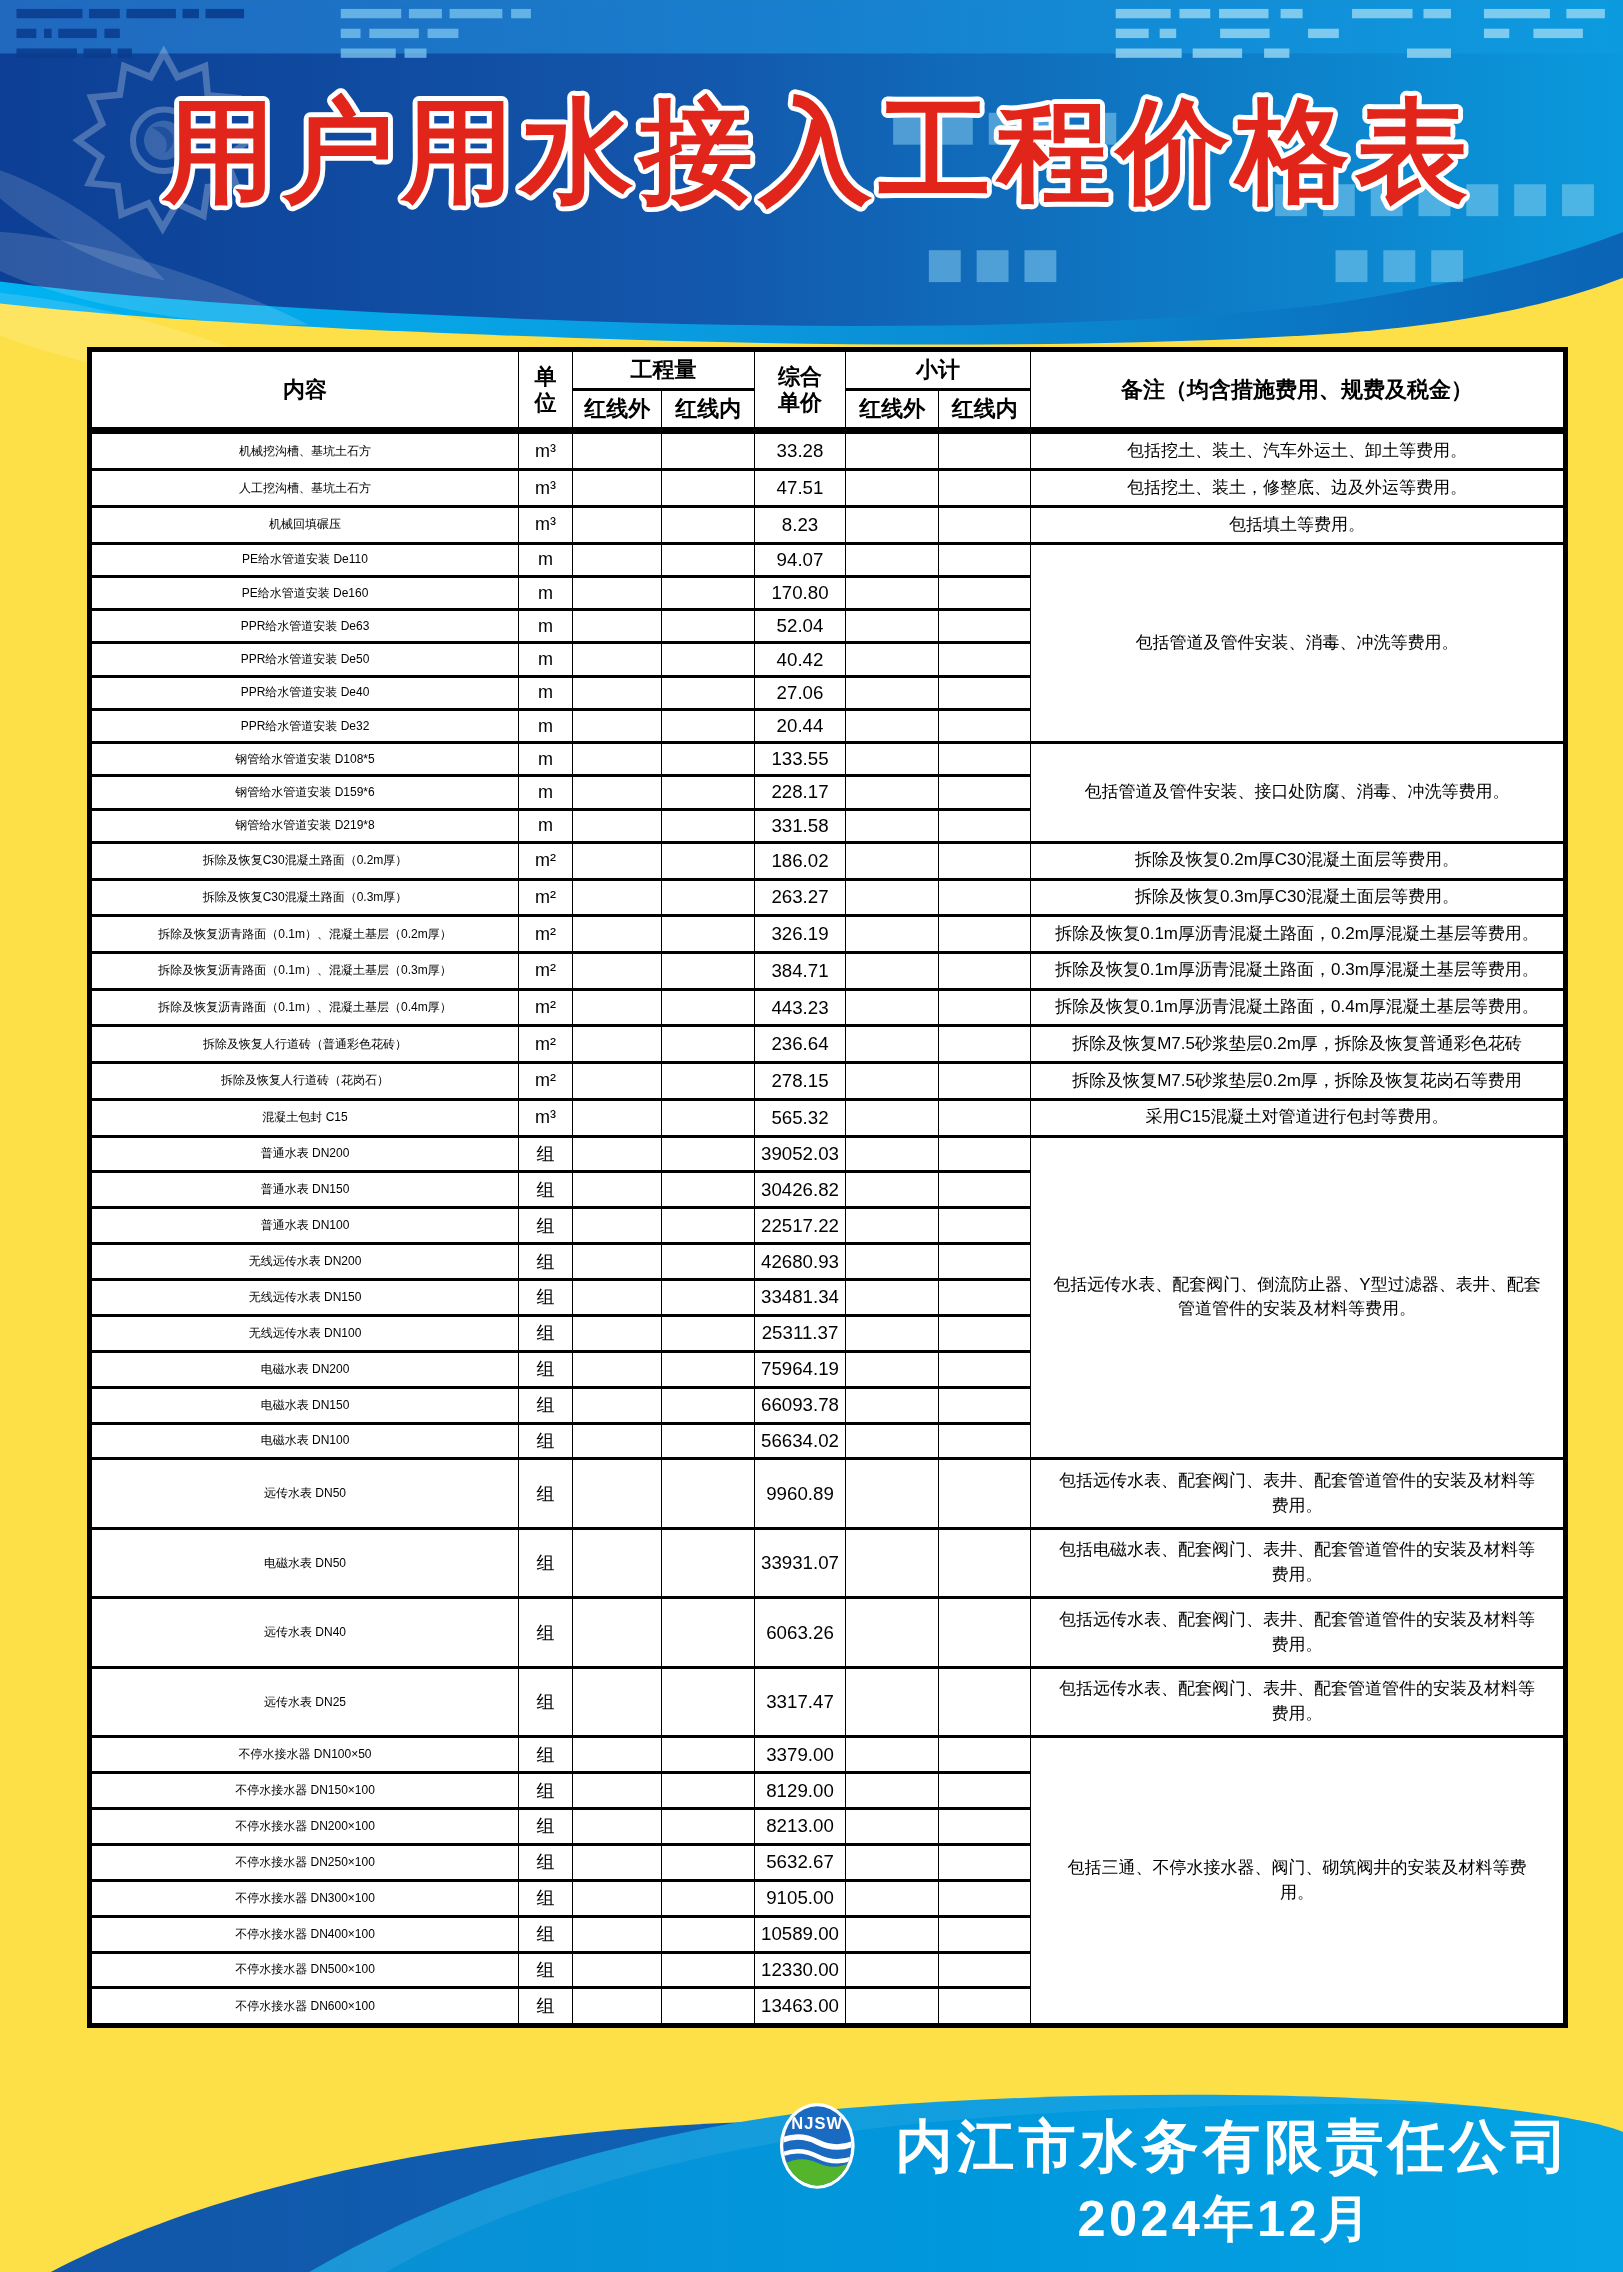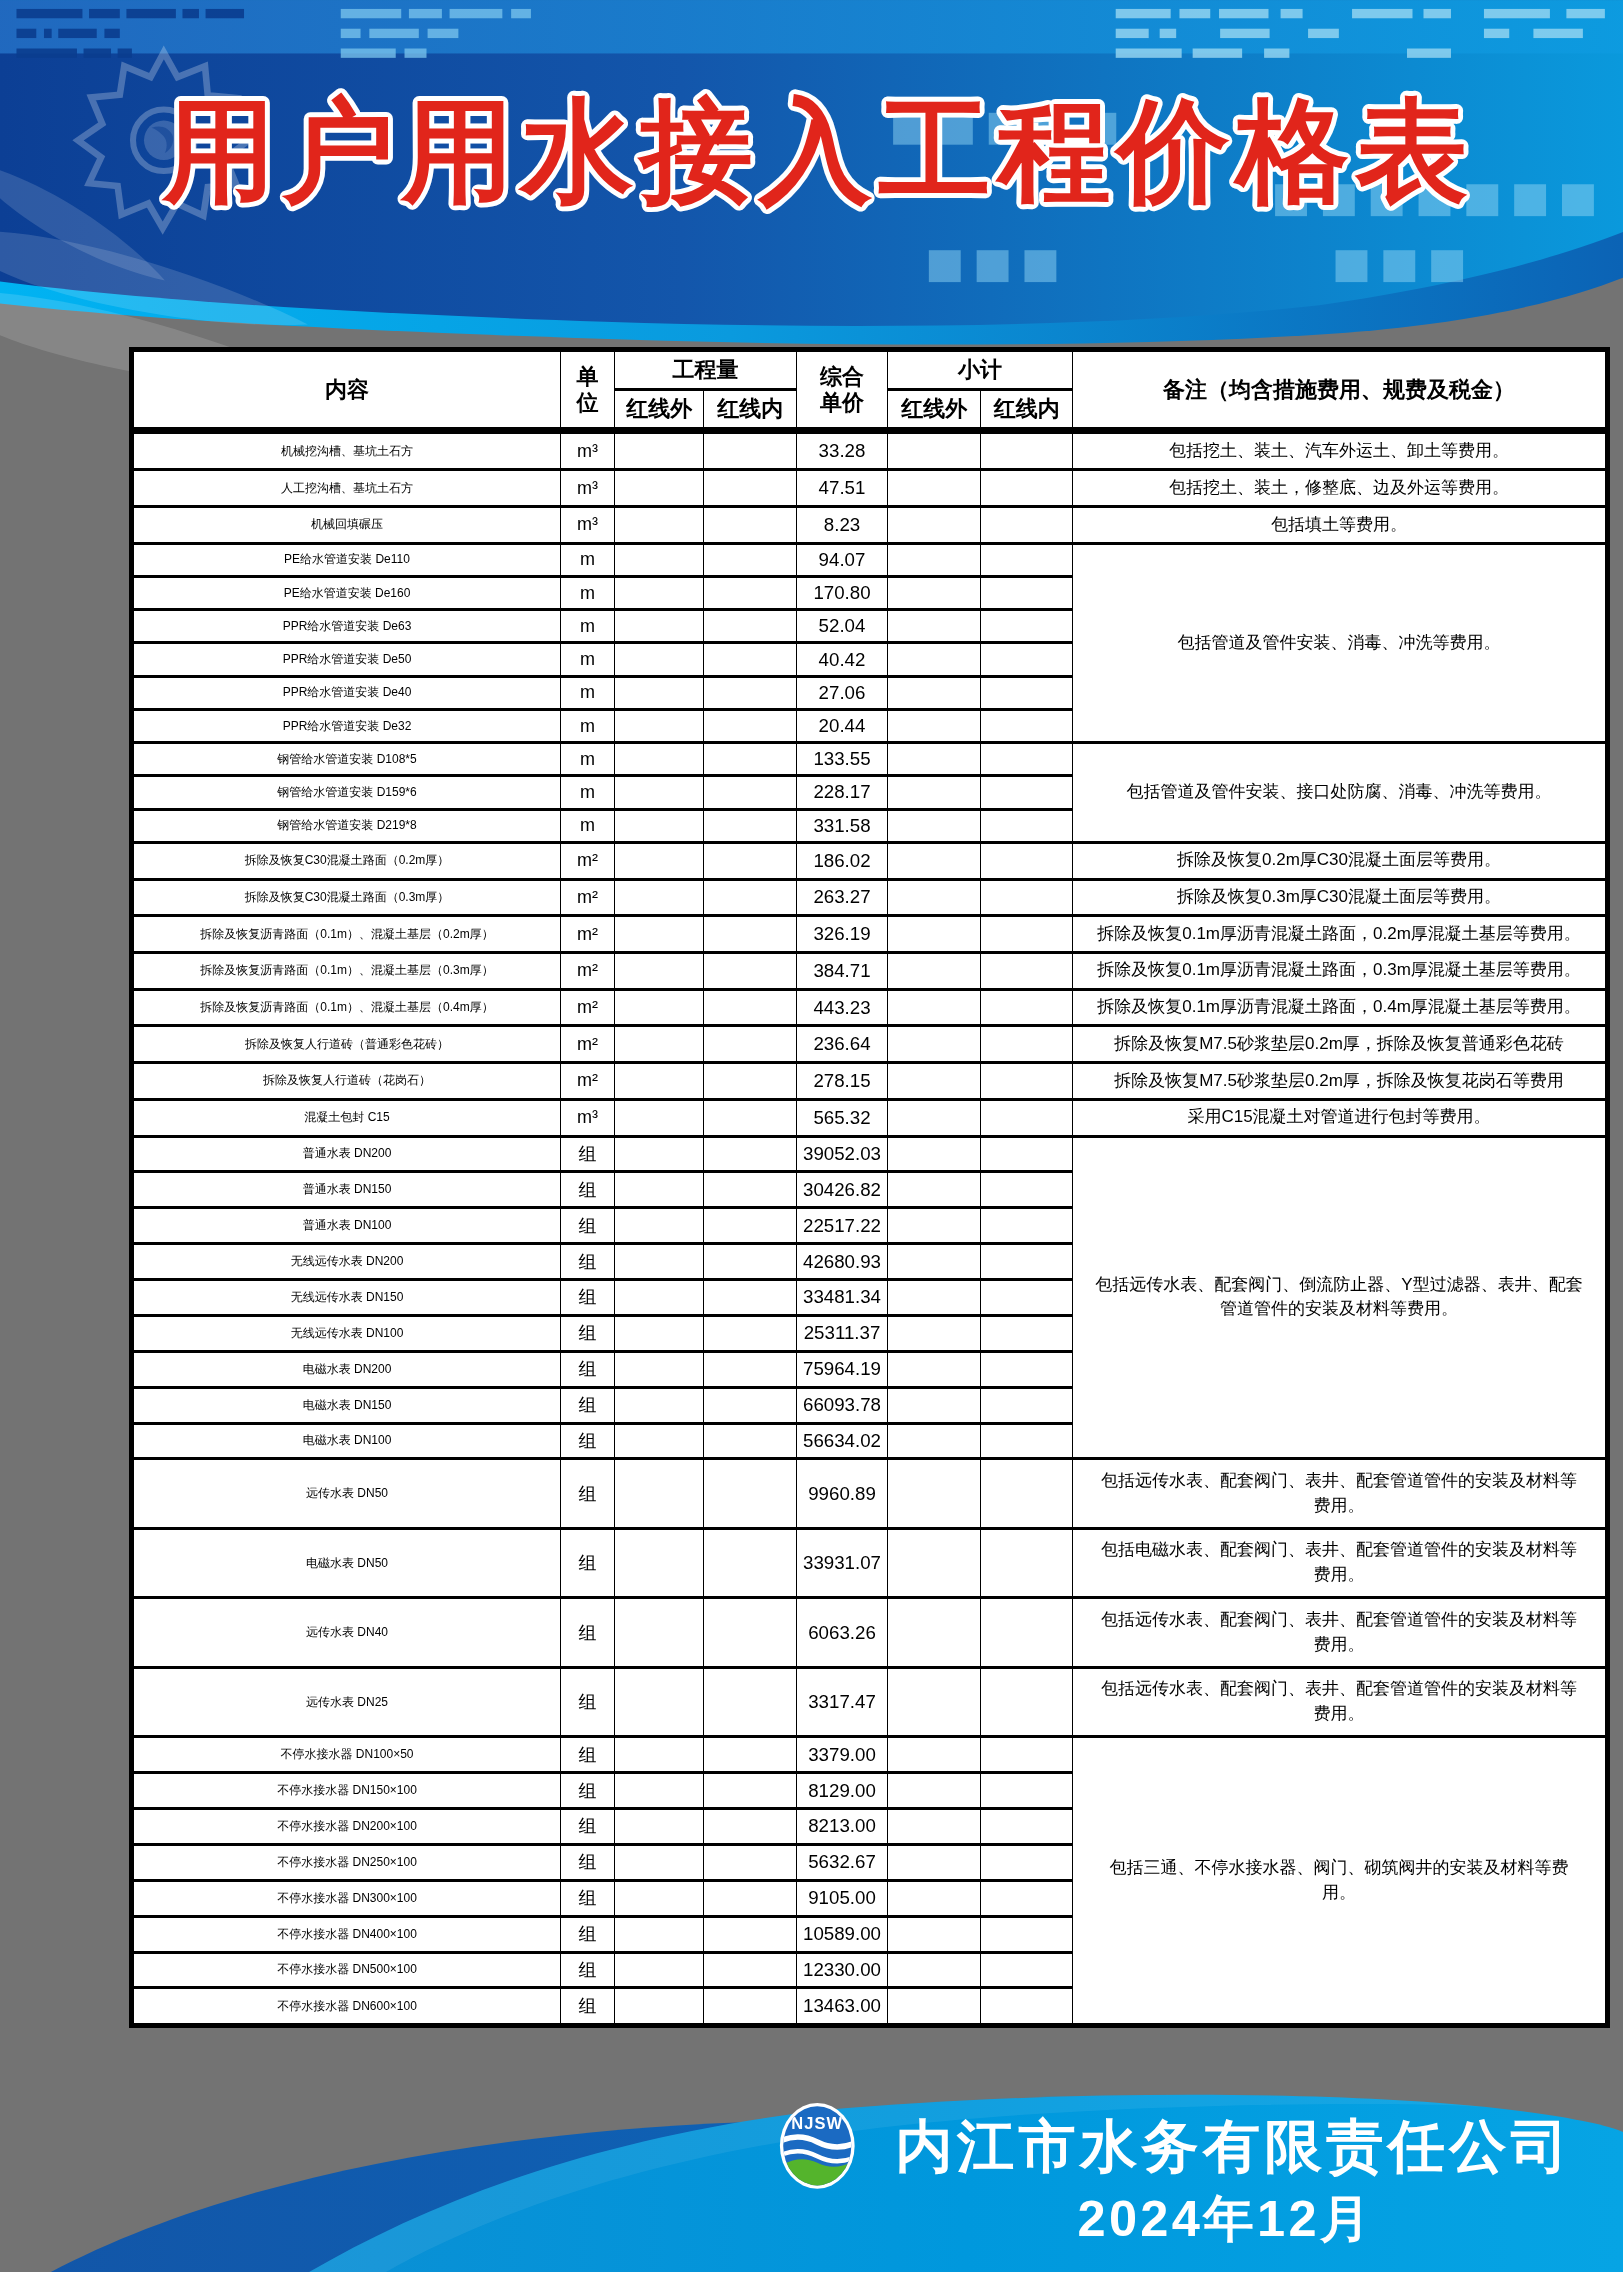--- a/index.html
+++ b/index.html
@@ -1,27 +1,27 @@
 <!DOCTYPE html>
 <html style="font-size:8.8px"><head>
 <meta charset="utf-8">
 <style>
   html,body{margin:0;padding:0;}
   .poster{
-    position:relative;width:1623px;height:2273px;background:#737373;overflow:hidden;
+    position:relative;width:1623px;height:2273px;background:#fde047;overflow:hidden;
     font-family:"Liberation Sans", sans-serif;
   }
   .hdr-svg,.ftr-svg{position:absolute;left:0;display:block;}
   .hdr-svg{top:0;}
   .ftr-svg{top:2034px;}
   table.price-table{
     position:absolute;left:87px;top:347px;width:1477px;height:1681px;
     border-collapse:collapse;table-layout:fixed;background:#ffffff;color:#000;
   }
-  table.price-table{border:5.5px solid #000;margin-left:42px;}
+  table.price-table{border:5.5px solid #000;}
   .price-table th,.price-table td{
     border:1.6px solid #000;border-top-width:3.3px;border-bottom-width:3.3px;
     text-align:center;vertical-align:middle;padding:0 5.5px;overflow:hidden;
   }
   .price-table thead th{font-size:22px;font-weight:bold;height:36px;line-height:1.15;}
   .price-table thead th[rowspan]{border-bottom-width:7.1px;}
   .price-table thead tr.sub th{border-bottom-width:7.1px;padding-left:6px;}
   .price-table tbody td{font-size:18.7px;font-weight:normal;}
   .price-table td.c-content{font-size:12px;white-space:nowrap;}
   .price-table td.c-remark{font-size:17px;line-height:1.45;padding:0 21px;}

